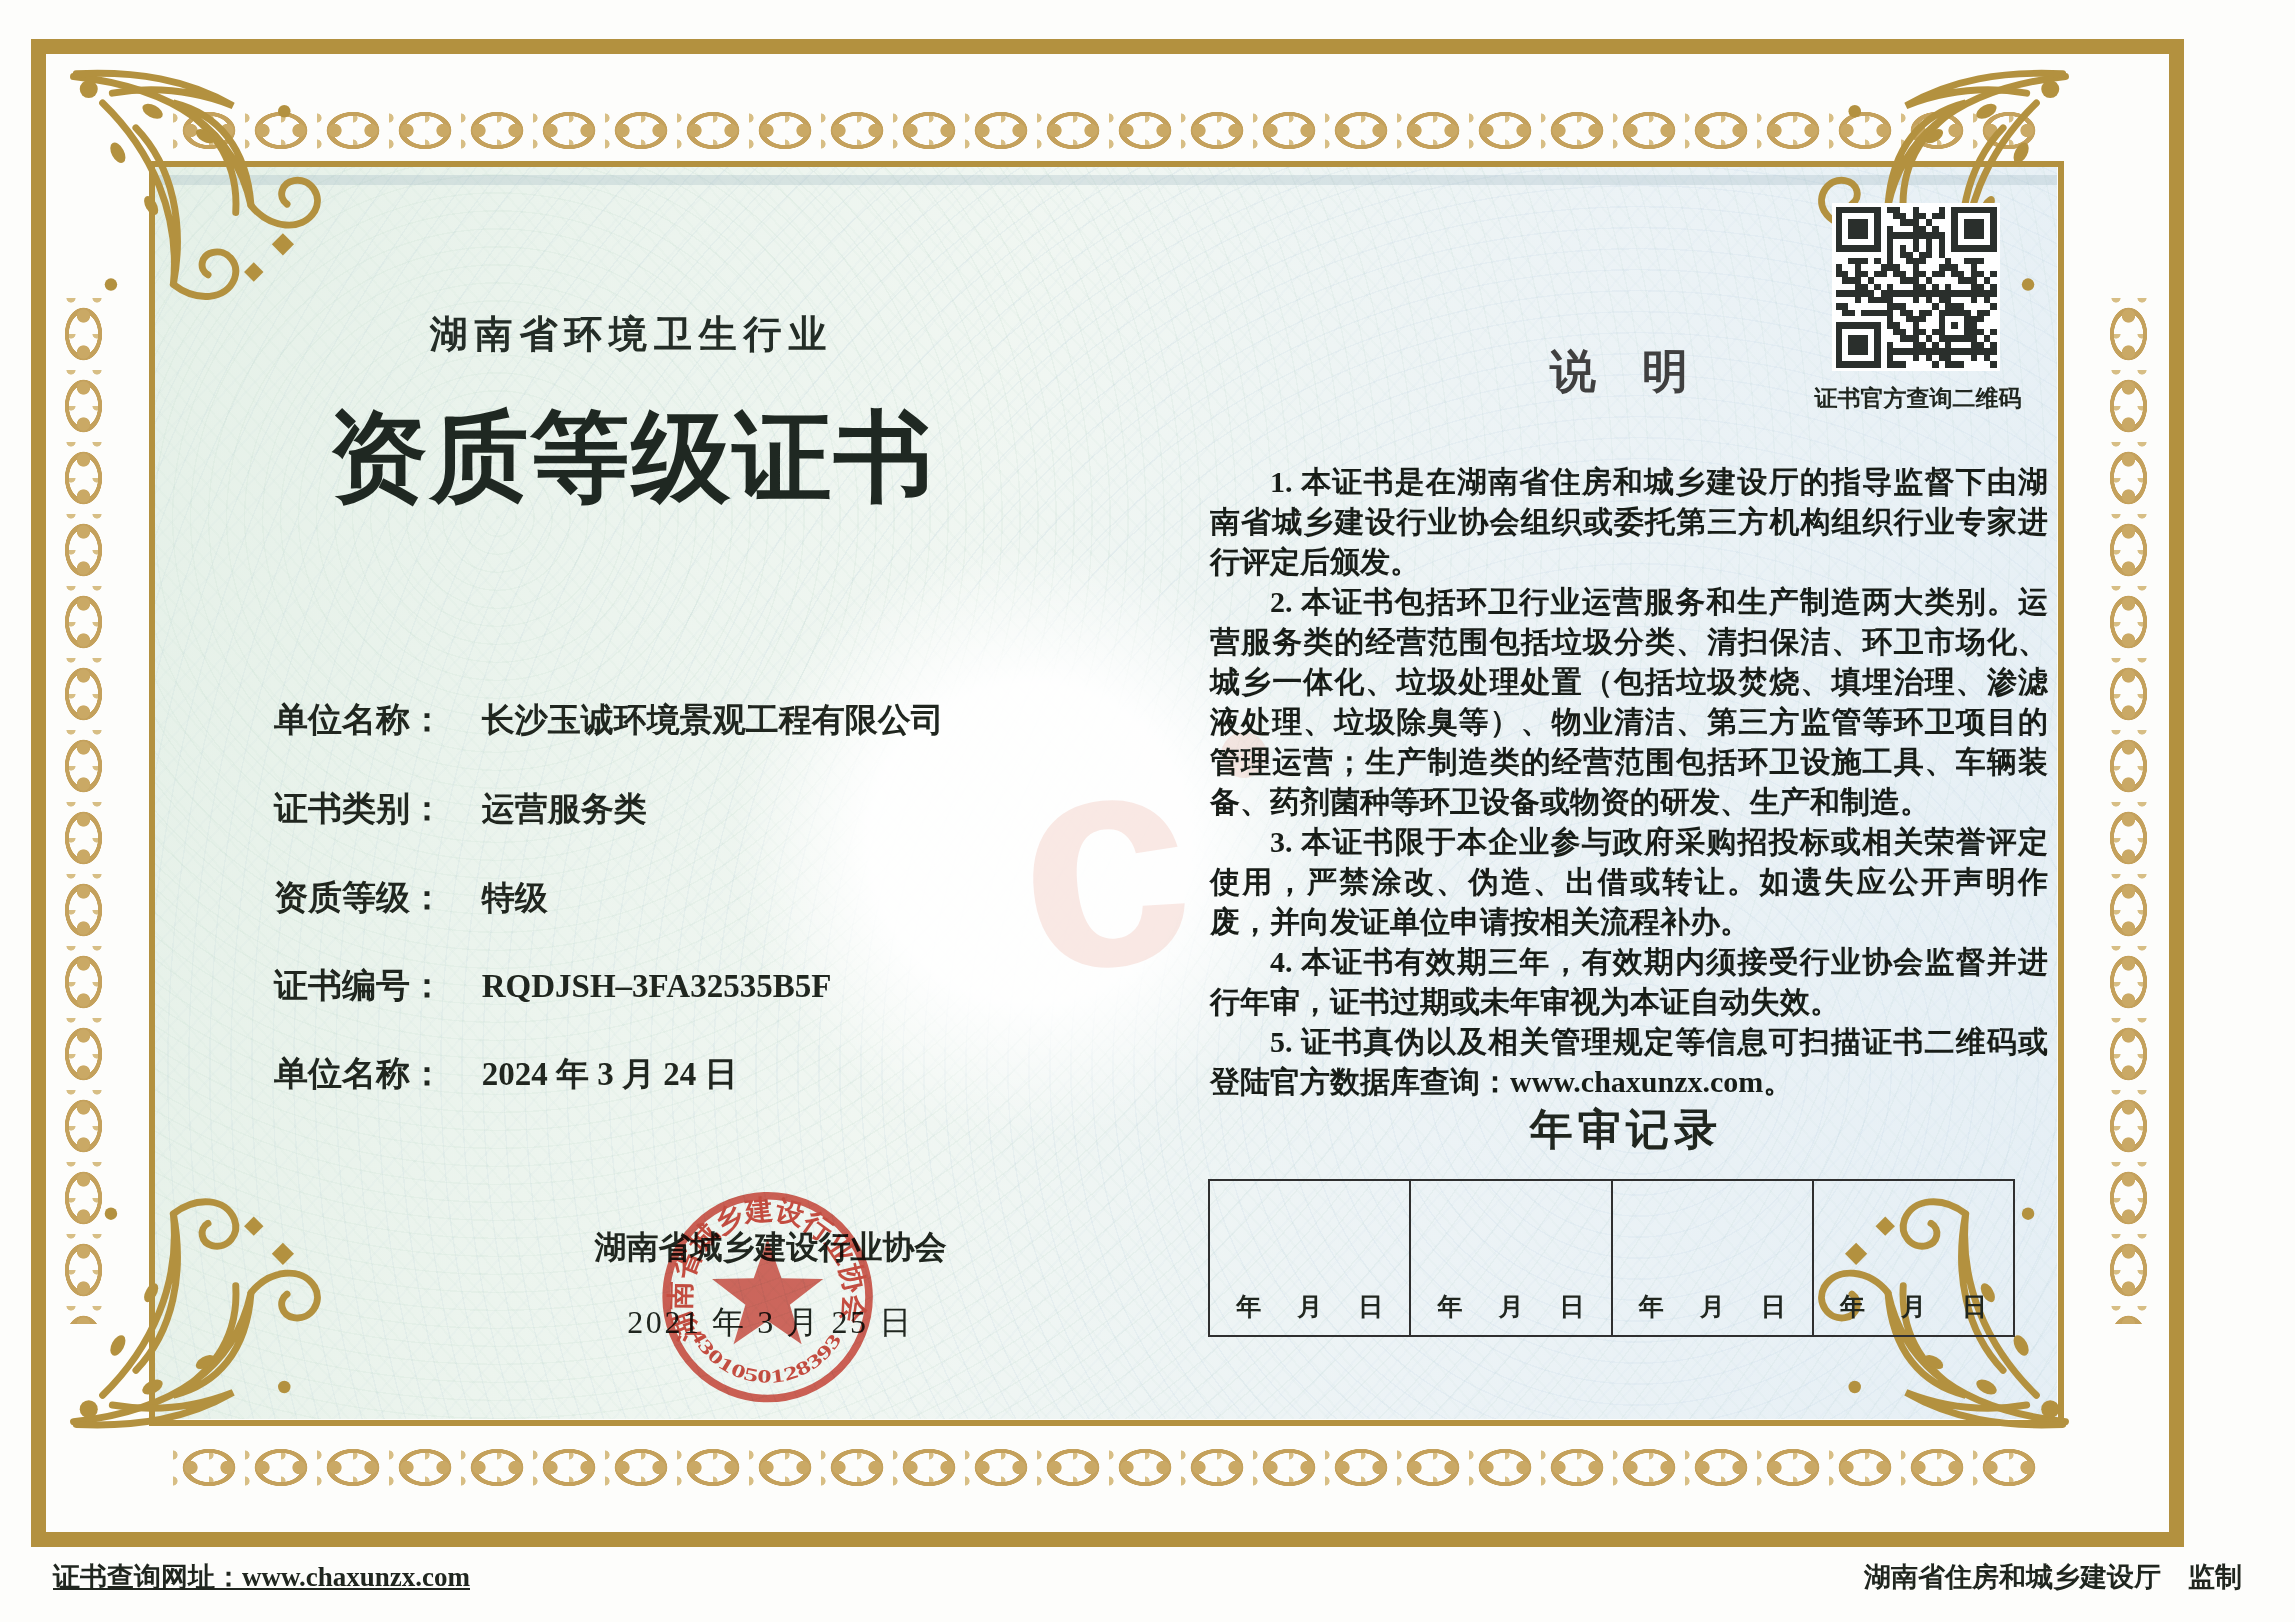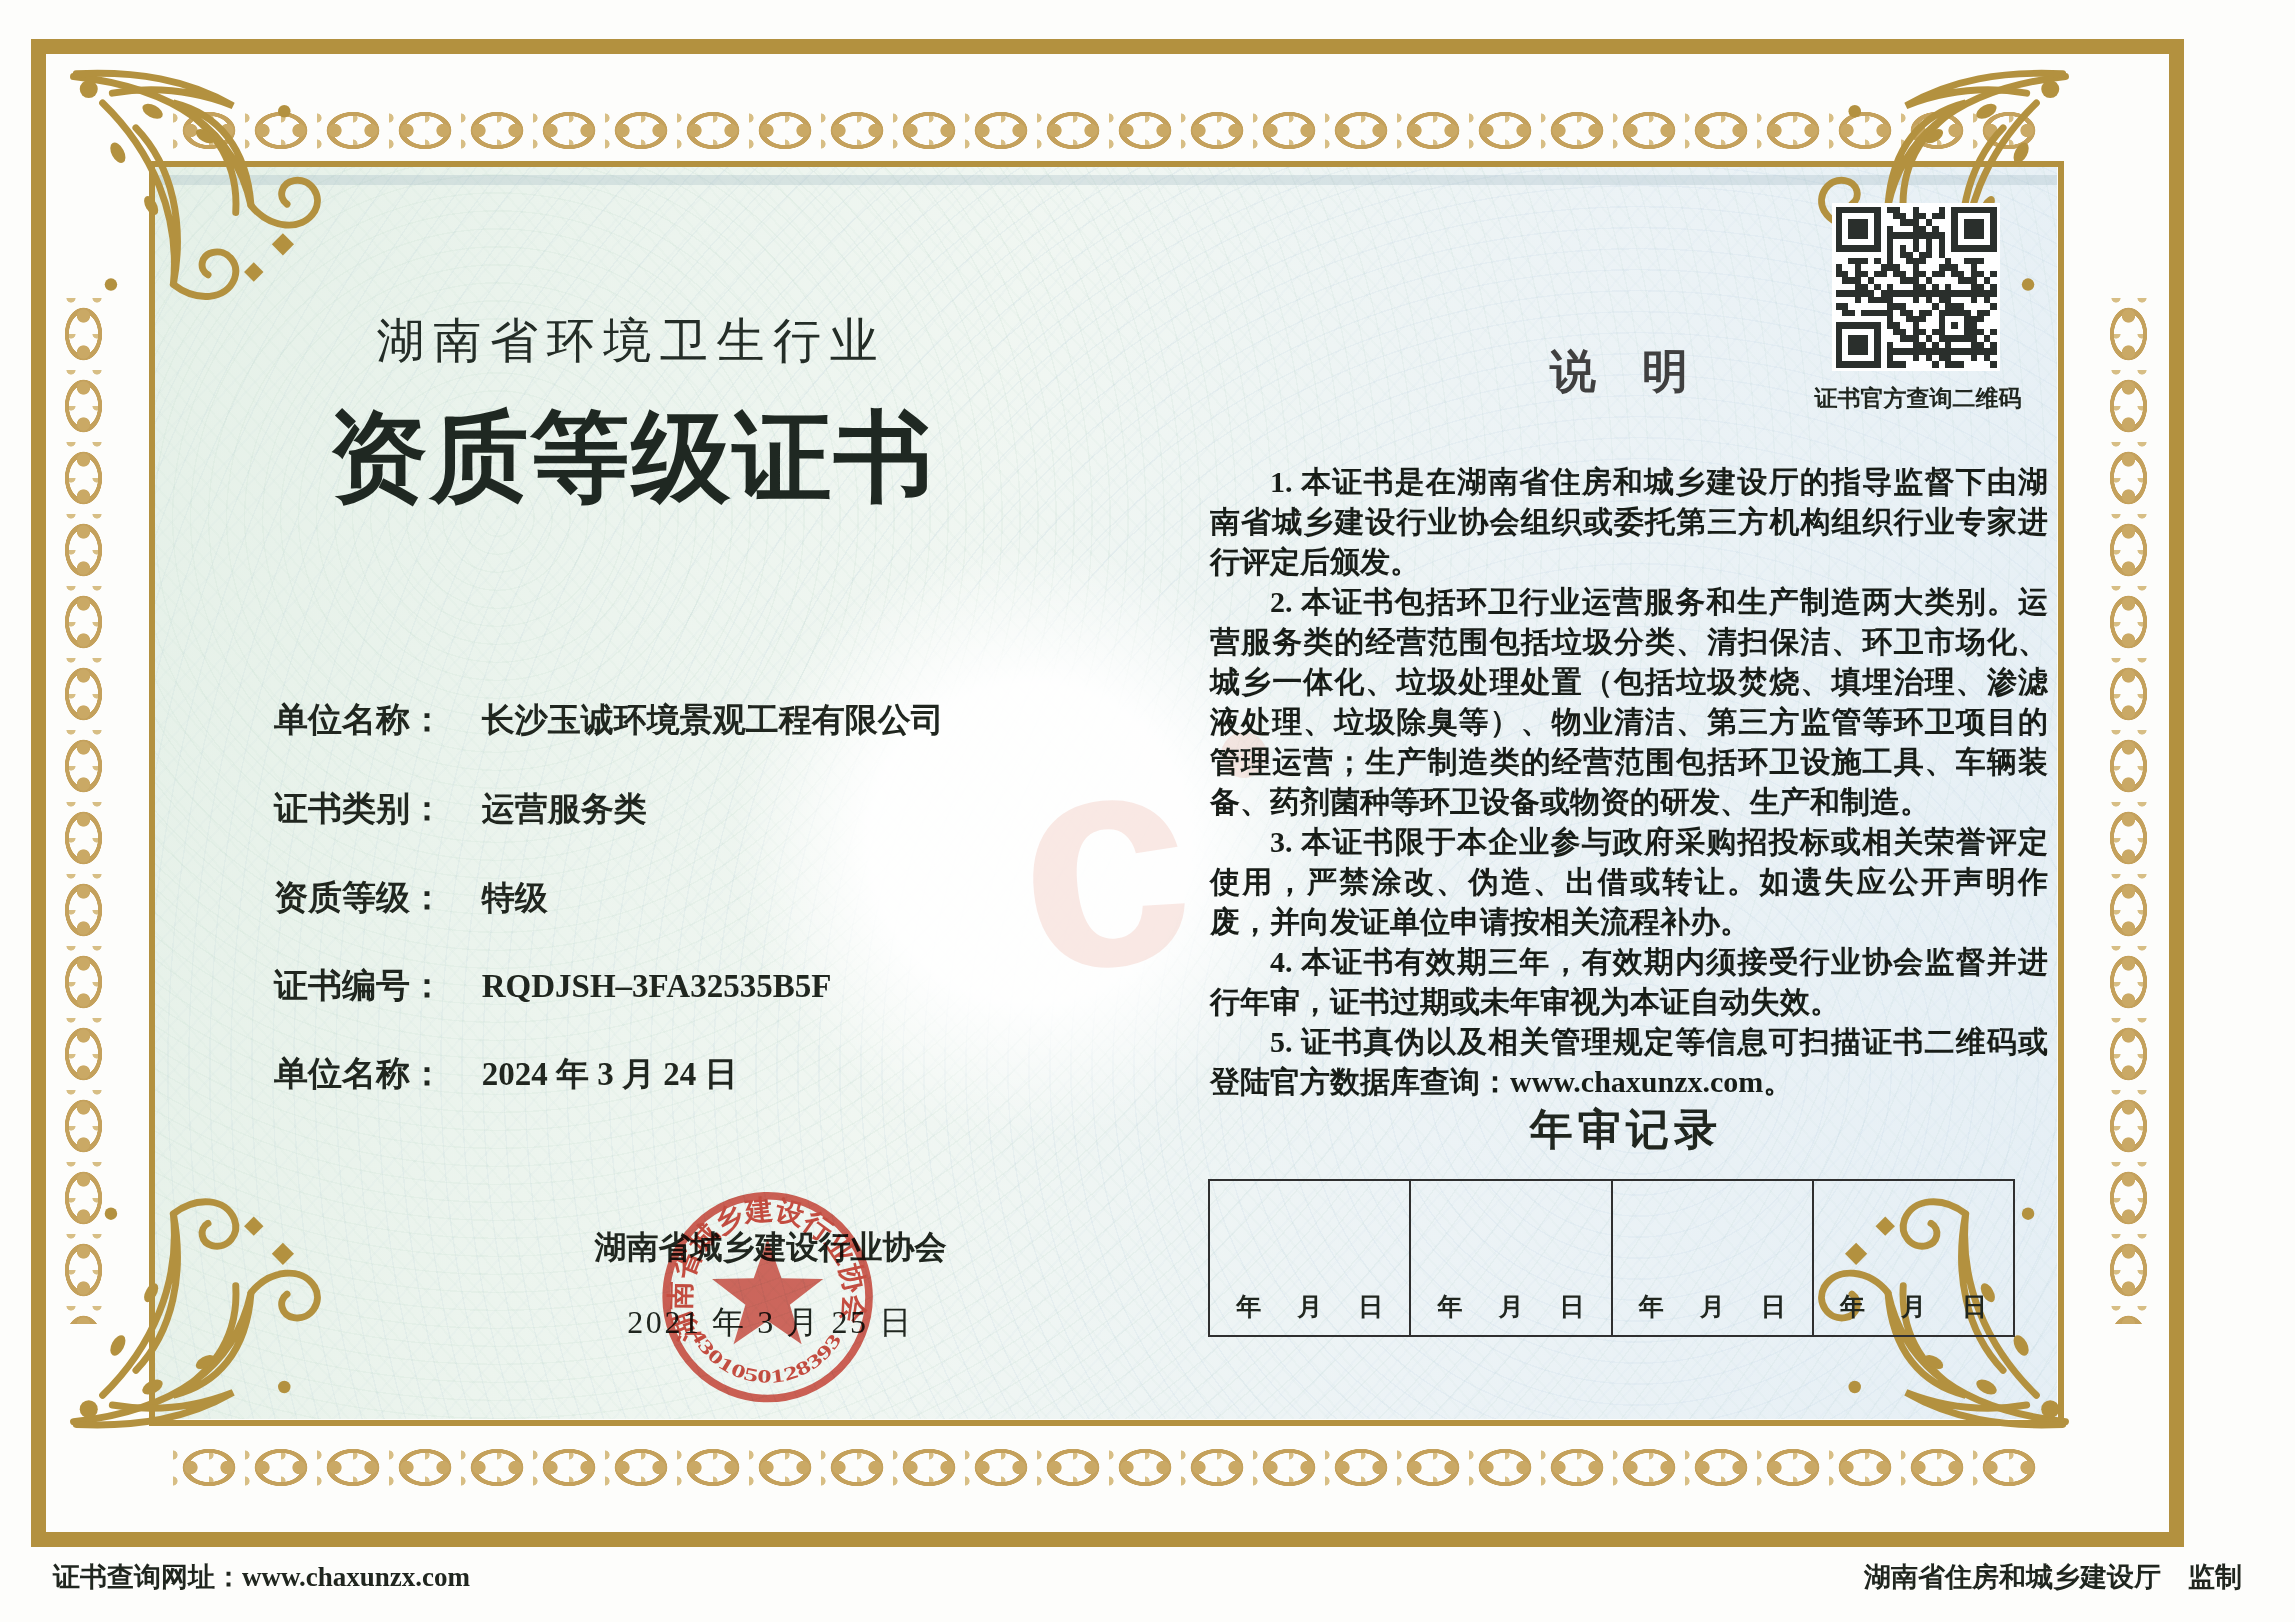--- a/index.html
+++ b/index.html
@@ -49,21 +49,21 @@
       repeating-linear-gradient(48deg, rgba(150,195,170,.07) 0 2.1px, rgba(0,0,0,0) 2.1px 13px),
       repeating-linear-gradient(-48deg, rgba(140,170,205,.06) 0 2.1px, rgba(0,0,0,0) 2.1px 16px);
   }
   .top-haze{
     position:absolute; left:155px; top:175px; width:1902px; height:9.7px;
     background:rgba(155,178,190,.28);
   }
   
   .title1{
     position:absolute; left:264px; top:309px; width:735px;
-    text-align:center; font-size:48px; font-weight:400; letter-spacing:.18em;
+    text-align:center; font-size:38px; font-weight:700; letter-spacing:.18em;
     color:#242d27; white-space:nowrap;
   }
   .title2{
     position:absolute; left:257px; top:392px; width:749px;
     text-align:center; font-size:99px; font-weight:700; letter-spacing:.02em;
     color:#1f2822; white-space:nowrap;
   }
   
   .field{position:absolute; left:274px; width:922px; white-space:nowrap;}
   .field .lbl{display:inline-block; width:179px; font-size:34px; font-weight:700;}
@@ -120,20 +120,21 @@
     display:flex; align-items:flex-end; justify-content:center; padding-bottom:12.5px;
   }
   .review-table .cell:last-child{border-right:none;}
   .review-table .dateline{
     display:flex; gap:36px; font-size:25px; font-weight:700;
   }
   
   .footer-left{
     position:absolute; left:53px; top:1559px; font-size:27px; font-weight:700;
     white-space:nowrap;
+    text-decoration:underline;
   }
   .footer-right{
     position:absolute; right:53px; top:1559px; font-size:27px; font-weight:700;
     white-space:nowrap;
   }
   .flourishes{position:absolute; left:0; top:0; width:2295px; height:1623px; pointer-events:none;}
 </style>
 </head>
 <body>
 

